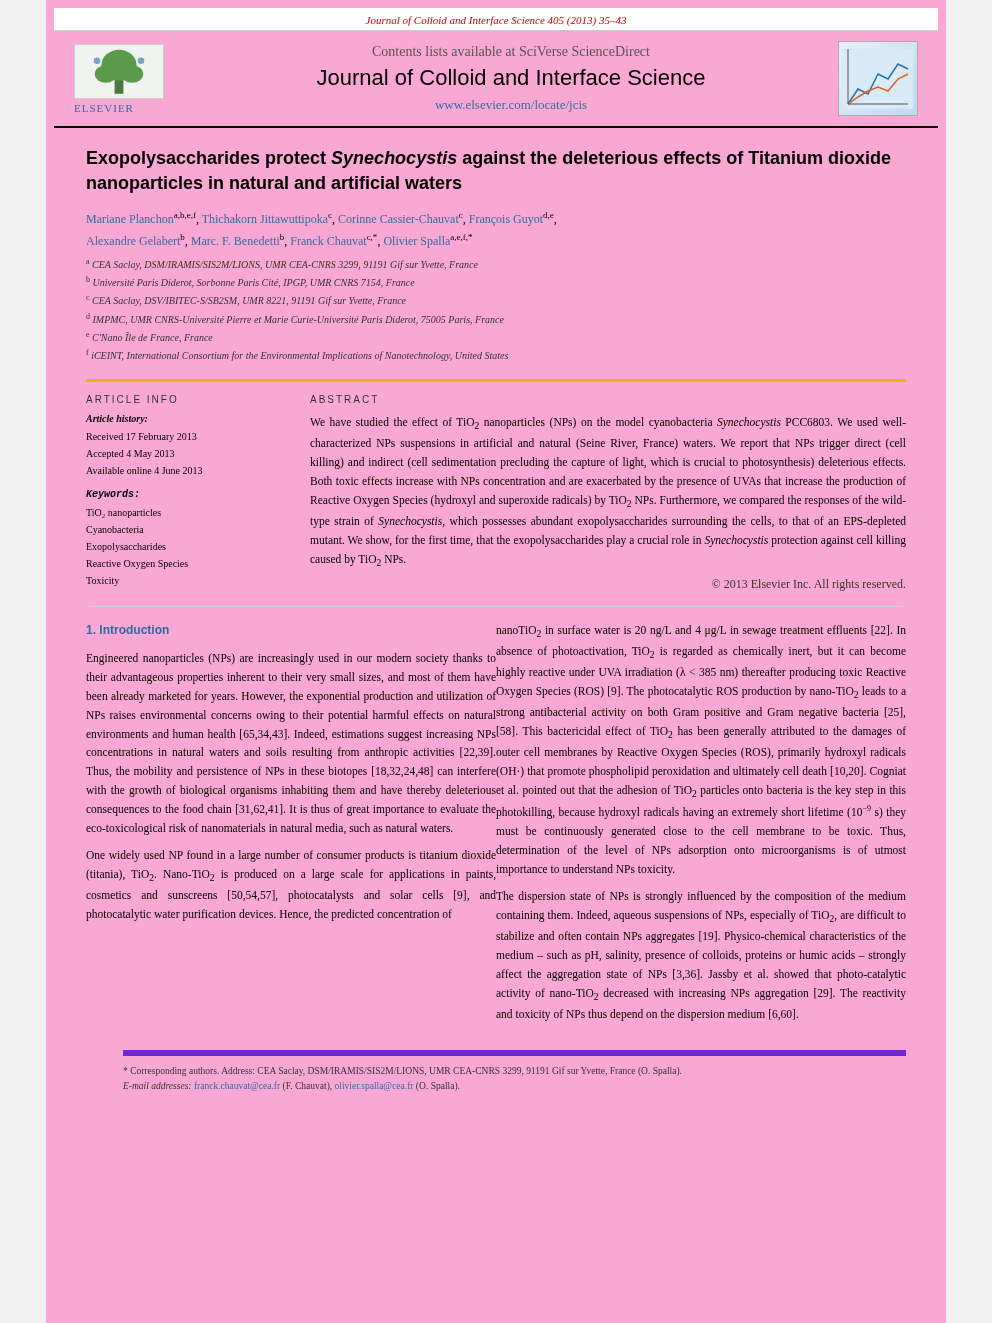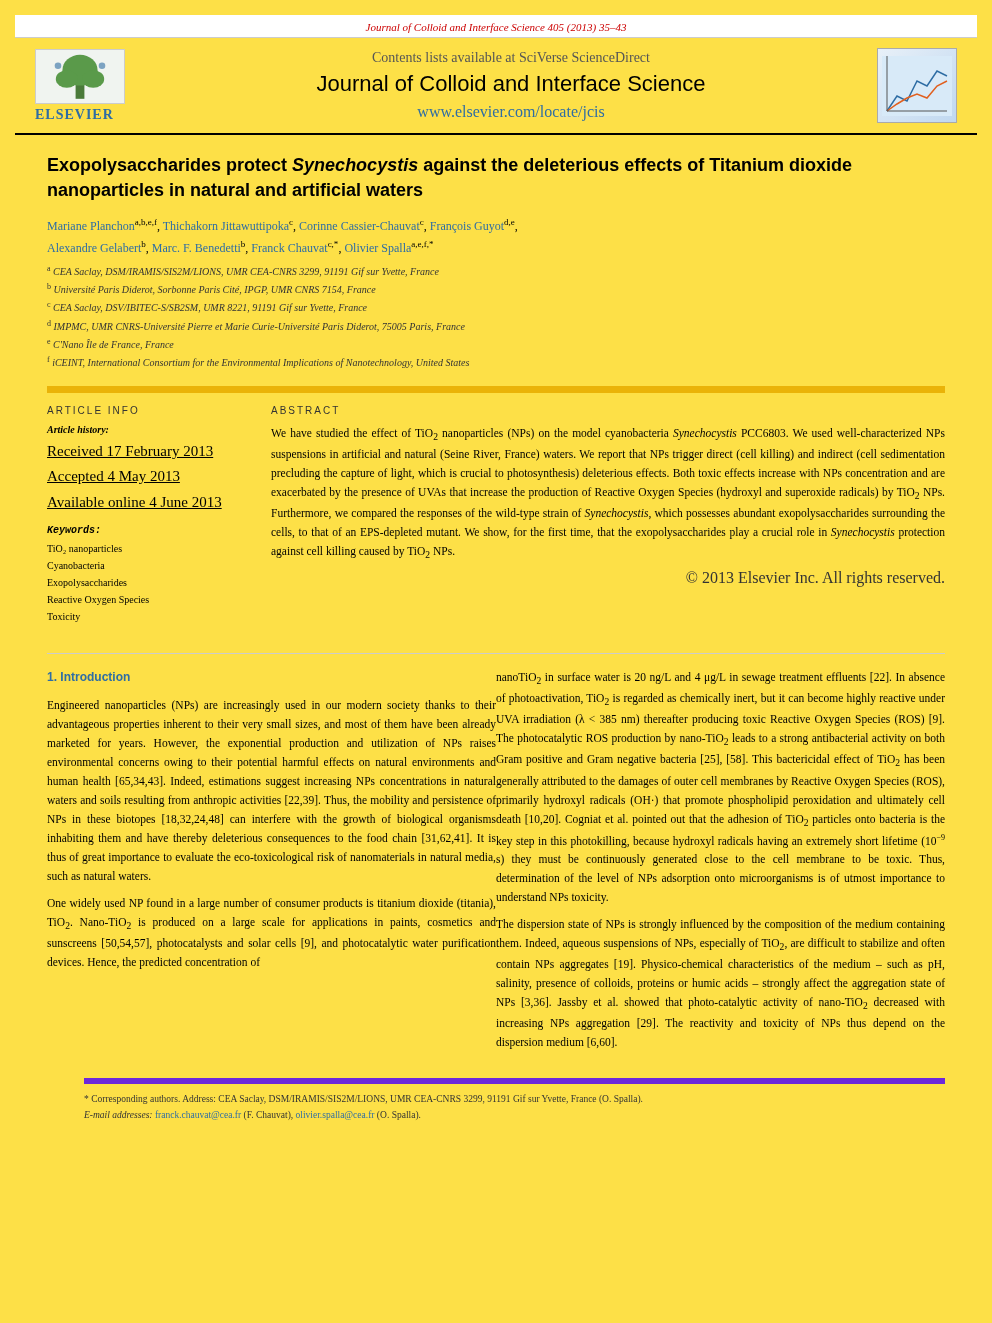--- a/index.html
+++ b/index.html
@@ -5,24 +5,24 @@
     * { margin: 0; padding: 0; box-sizing: border-box; }
     body {
       background: #f0f0f0;
       font-family: 'Times New Roman', Times, serif;
       font-size: 13px;
       color: #000;
       display: flex;
       justify-content: center;
     }
     .page {
-      width: 992px;
+      width: 900px;
       min-height: 1323px;
-      background: #fde047;
-      padding: 15px;
+      background: #f9a8d4;
+      padding: 8px;
       position: relative;
     }
     
     .top-bar {
       background: #fff;
       text-align: center;
       padding: 6px 0 4px;
       border-bottom: 1px solid #ccc;
       font-size: 11px;
       color: #c00;
@@ -47,43 +47,43 @@
       height: 55px;
       border: 1px solid #ccc;
       display: flex;
       align-items: center;
       justify-content: center;
       margin-bottom: 3px;
       position: relative;
       overflow: hidden;
     }
     .elsevier-logo .elsevier-text {
-      font-size: 14px;
+      font-size: 11px;
       color: #2e6da4;
-      font-weight: bold;
+      font-weight: normal;
       letter-spacing: 1px;
     }
     .journal-center {
       flex: 1;
       text-align: center;
     }
     .sciverse-line {
       font-size: 14px;
       color: #555;
       margin-bottom: 4px;
     }
     .journal-title-main {
       font-size: 22px;
       font-weight: normal;
       color: #000;
       line-height: 1.3;
       font-family: Arial, sans-serif;
     }
     .journal-url {
-      font-size: 16px;
+      font-size: 13px;
       color: #2e6da4;
       margin-top: 5px;
     }
     .journal-thumb {
       width: 80px;
       height: 75px;
       border: 1px solid #aaa;
       display: flex;
       align-items: center;
       justify-content: center;
@@ -120,23 +120,23 @@
       font-size: 10px;
       color: #333;
       margin-bottom: 14px;
       line-height: 1.7;
     }
     .affiliations sup { font-size: 8px; }
     
     .two-col {
       display: flex;
       gap: 24px;
-      border-top: 7px solid #eab308;
+      border-top: 3px solid #eab308;
       padding-top: 12px;
-      margin-bottom: 28px;
+      margin-bottom: 14px;
     }
     .col-left {
       width: 200px;
       flex-shrink: 0;
     }
     .col-right { flex: 1; }
     .section-heading {
       font-size: 10px;
       letter-spacing: 2px;
       color: #333;
@@ -145,24 +145,23 @@
       font-weight: normal;
     }
     .article-info-label {
       font-size: 10px;
       font-style: italic;
       font-weight: bold;
       margin-bottom: 4px;
       color: #000;
     }
     .article-info-item {
-      font-size: 15px;
+      font-size: 10px;
       line-height: 1.7;
       color: #000;
-      text-decoration: underline;
     }
     .keywords-label {
       font-size: 10px;
       font-style: italic;
       font-weight: bold;
       margin-top: 10px;
       margin-bottom: 4px;
       font-family: Liberation Mono, monospace;
     }
     .keyword-item {
@@ -170,21 +169,21 @@
       line-height: 1.7;
     }
     
     .abstract-text {
       font-size: 11.5px;
       line-height: 1.65;
       text-align: justify;
     }
     .abstract-text em { font-style: italic; }
     .copyright-line {
-      font-size: 16px;
+      font-size: 12px;
       text-align: right;
       margin-top: 6px;
       color: #333;
     }
     
     .divider {
       border: none;
       border-top: 1px solid #ccc;
       margin: 14px 0;
     }

